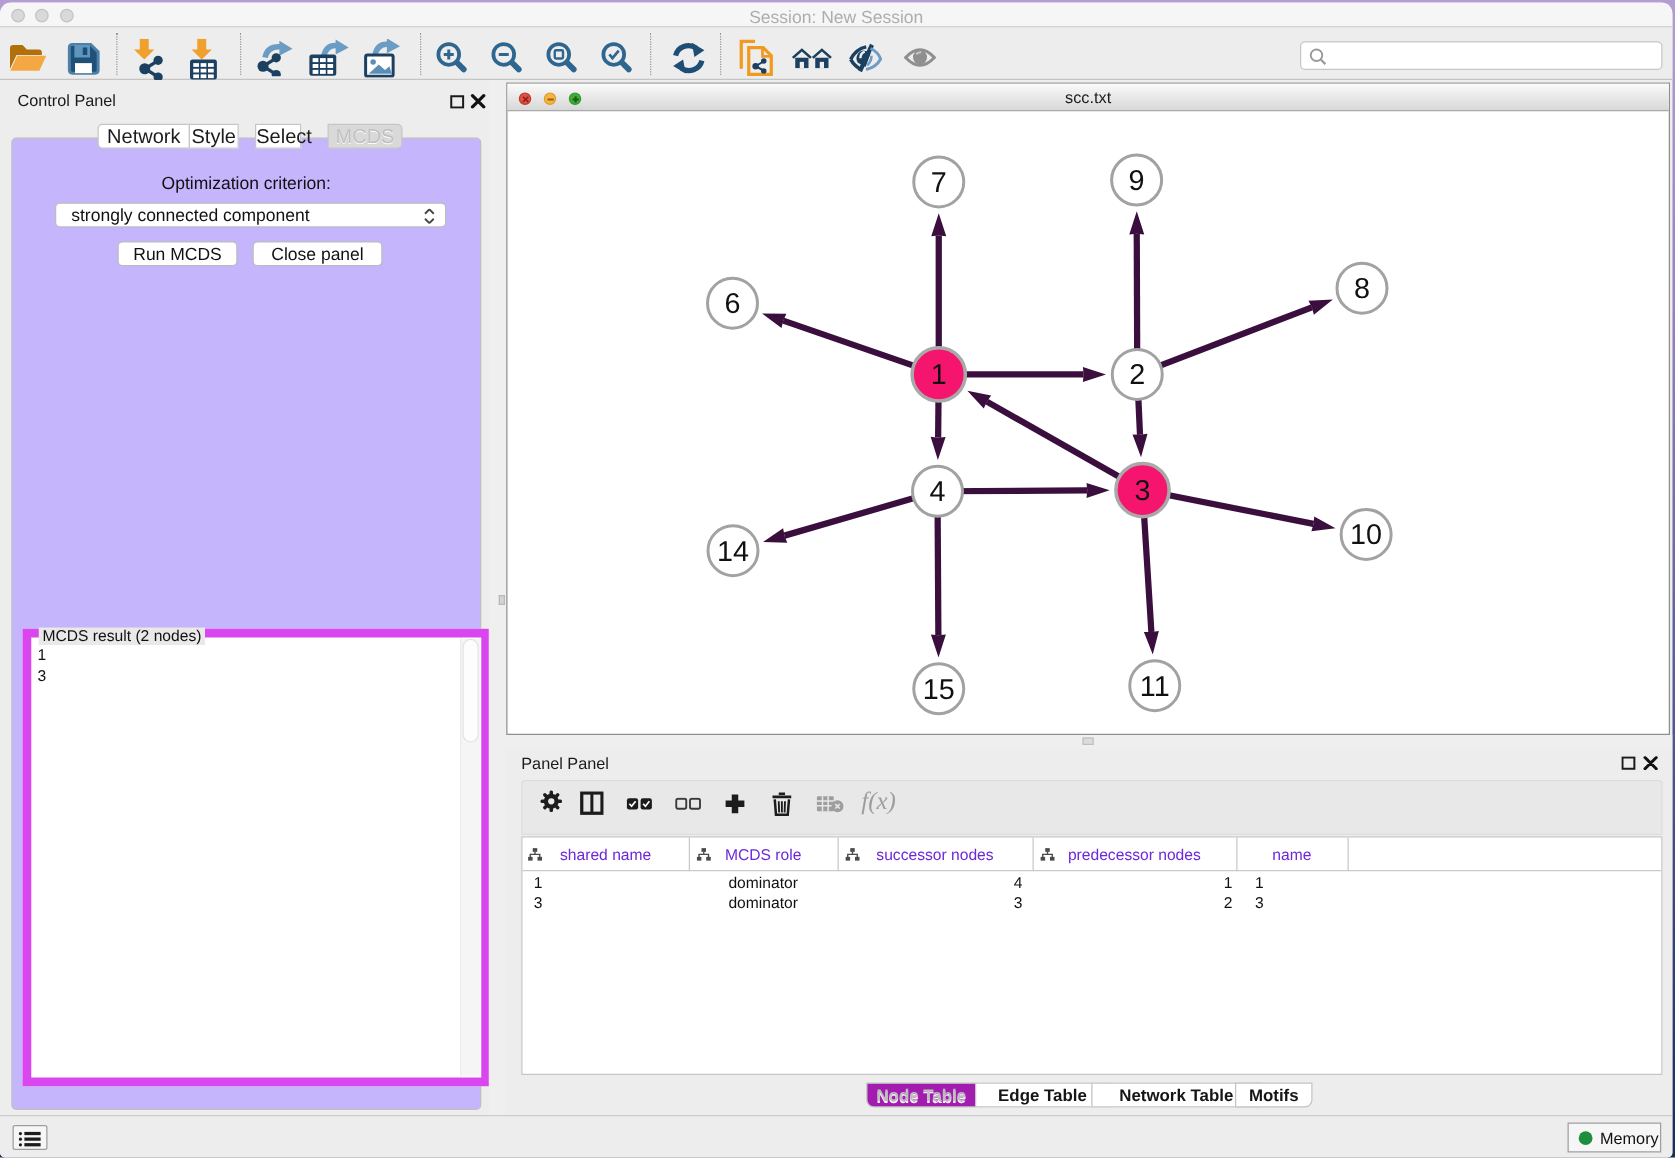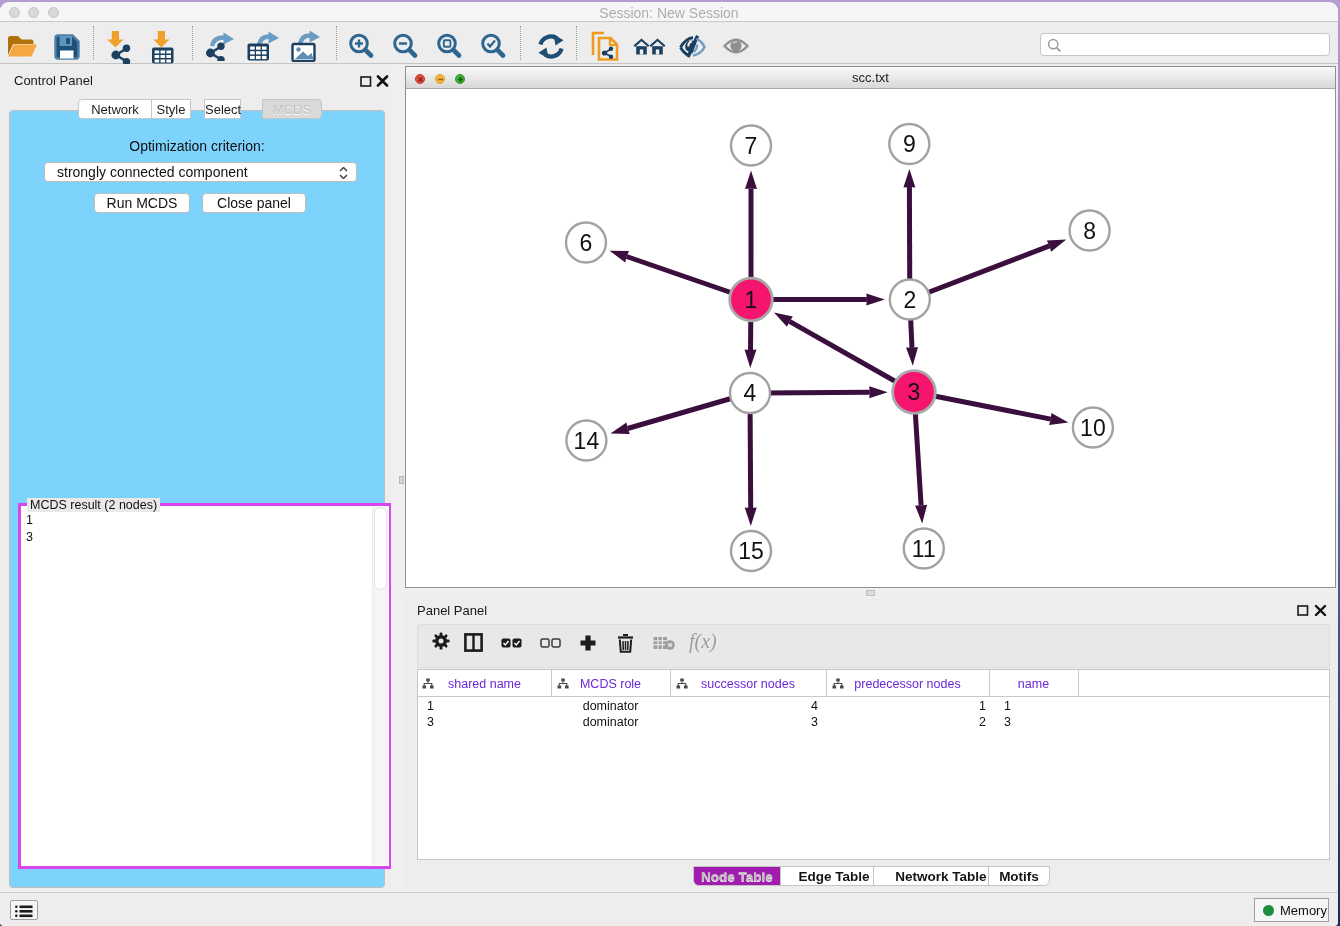--- a/index.html
+++ b/index.html
@@ -18,23 +18,23 @@
 #toolbar { position:absolute; left:0; top:20px; right:0; height:42px;
   background:#ededed; border-bottom:1px solid #c4c4c4; }
 .tsep { position:absolute; top:4px; height:34px; width:0;
   border-left:1.5px dotted #9a9a9a; }
 #search { position:absolute; left:1040px; top:11px; width:290px; height:23px;
   background:#fff; border:1px solid #c6c6c6; border-radius:4px; }
 
 #cpanel { position:absolute; left:0; top:62px; width:391px; bottom:34px; background:#ededed; }
 #cp-head { position:absolute; left:14px; top:9px; font-size:13px; color:#1a1a1a; }
 #cp-box { position:absolute; left:9px; top:46px; right:6px; bottom:4px;
-  background:#7dd3fc; border:1px solid #bfbfbf; border-radius:4px; }
+  background:#c4b5fd; border:1px solid #bfbfbf; border-radius:4px; }
 .cptab { position:absolute; top:35px; height:20px; background:#fff;
-  border:1px solid #c6c6c6; font-size:13px; color:#1c1c1c; text-align:center;
+  border:1px solid #c6c6c6; font-size:16px; color:#1c1c1c; text-align:center;
   line-height:19px; z-index:5; }
 .vdiv { position:absolute; left:391px; top:62px; width:14px; bottom:34px; background:#efefef; }
 
 #netframe { position:absolute; left:405px; top:64px; width:931px; height:522px;
   background:#fff; border:1px solid #8f8f8f; }
 #nf-title { position:absolute; left:0; top:0; right:0; height:22px;
   background:linear-gradient(180deg,#fafafa,#d8d8d8); border-bottom:1px solid #a9a9a9;
   font-size:13px; color:#1c1c1c; text-align:center; line-height:22px; }
 .nfbtn { position:absolute; top:6.5px; width:10px; height:10px; border-radius:50%; }
 
@@ -237,21 +237,21 @@
   <div id="cp-box">
     <div class="abs" style="left:0;top:27px;width:100%;text-align:center;font-size:14px;color:#111">Optimization criterion:</div>
     <div class="abs" style="left:34px;top:51px;width:313px;height:20px;background:#fff;border:1px solid #bdbdbd;border-radius:4px;font-size:14px;color:#111;line-height:19px;padding-left:12px">strongly connected component
       <svg class="abs" style="right:8px;top:4px" width="9" height="12" viewBox="0 0 9 12">
         <path d="M1,4 L4.5,0.5 L8,4" fill="none" stroke="#444" stroke-width="1.5"></path>
         <path d="M1,8 L4.5,11.5 L8,8" fill="none" stroke="#444" stroke-width="1.5"></path>
       </svg>
     </div>
     <div class="abs" style="left:84px;top:82px;width:96px;height:20px;background:#fff;border:1px solid #bdbdbd;border-radius:4px;font-size:14px;color:#111;line-height:19px;text-align:center">Run MCDS</div>
     <div class="abs" style="left:192px;top:82px;width:104px;height:20px;background:#fff;border:1px solid #bdbdbd;border-radius:4px;font-size:14px;color:#111;line-height:19px;text-align:center">Close panel</div>
-    <div class="abs" style="left:8px;top:392px;width:374px;height:366px;background:#fff;border:3px solid #d946ef">
+    <div class="abs" style="left:8px;top:392px;width:374px;height:366px;background:#fff;border:7px solid #d946ef">
       <div class="abs" style="left:6px;top:-8px;font-size:12.5px;color:#111;background:#e9e9e9;padding:0 3px">MCDS result (2 nodes)</div>
       <div class="abs" style="left:5px;top:6px;font-size:12.5px;color:#111;line-height:16.5px">1<br>3</div>
       <div class="abs" style="right:1px;top:1px;width:16px;bottom:1px;background:#f5f5f5;border-left:1px solid #ececec">
         <div class="abs" style="left:1px;top:0;width:13px;height:83px;background:#fdfdfd;border:1px solid #e3e3e3;border-radius:7px"></div>
       </div>
     </div>
   </div>
 </div>
 <div class="vdiv">
   <div class="abs" style="left:8px;top:412px;width:5px;height:8px;background:#d4d4d4;border:1px solid #b8b8b8"></div>

